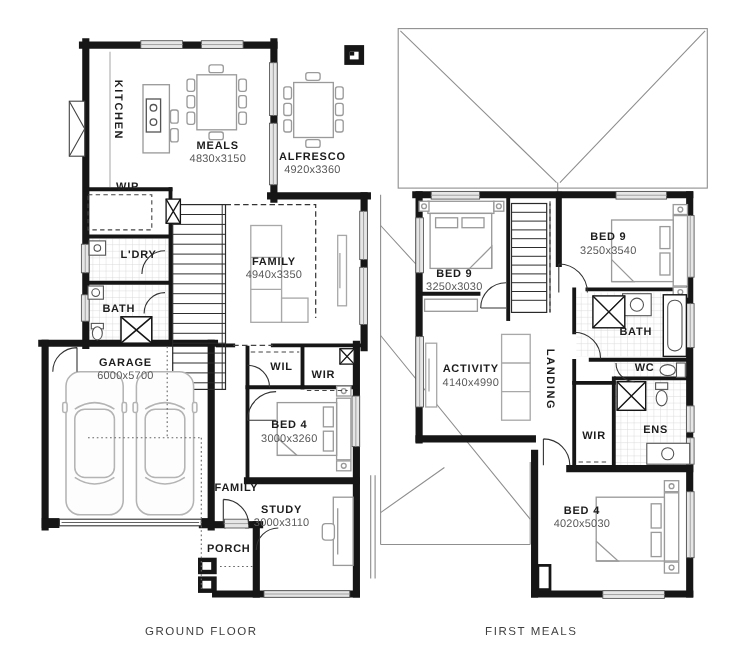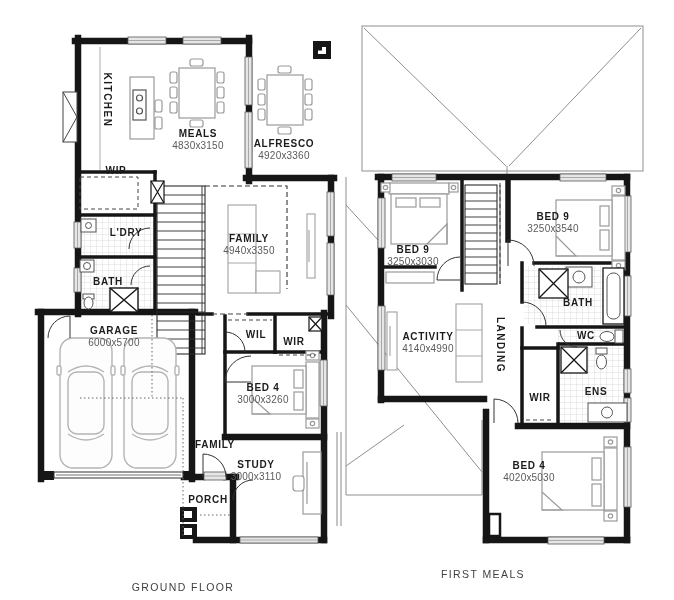--- a/index.html
+++ b/index.html
@@ -470,16 +470,16 @@
   <div class="nm">WIR</div>
 </div>
 <div class="room" style="left:596px;top:391px">
   <div class="nm">ENS</div>
 </div>
 <div class="room" style="left:529px;top:471px">
   <div class="nm">BED 4</div>
   <div class="dm">4020x5030</div>
 </div>
 
-<div class="caption" style="left:183px;top:581px">GROUND FLOOR</div>
+<div class="caption" style="left:183px;top:568px">GROUND FLOOR</div>
 <div class="caption" style="left:483px;top:568px">FIRST MEALS</div>
 
 </div>
 
 </body></html>

